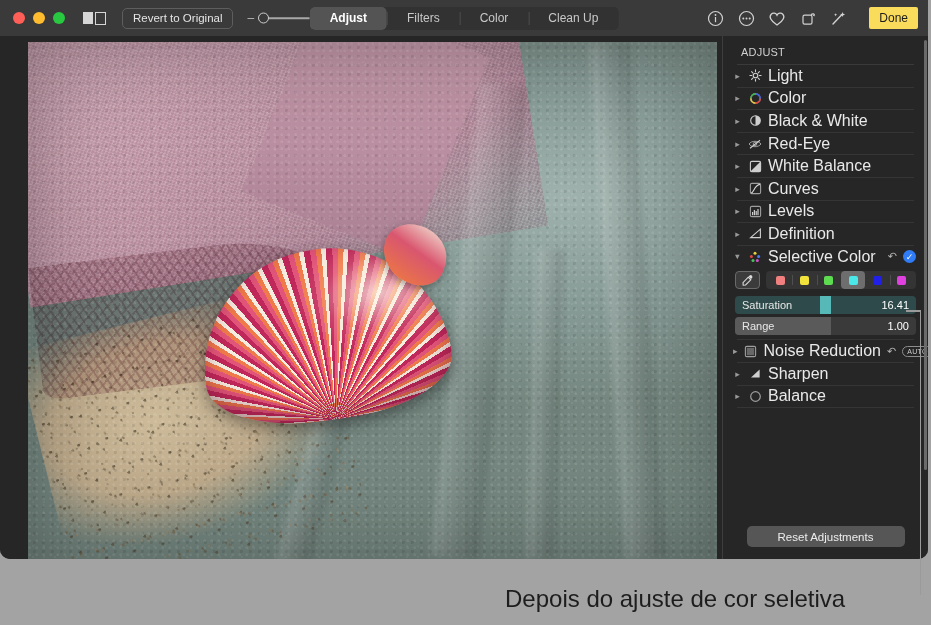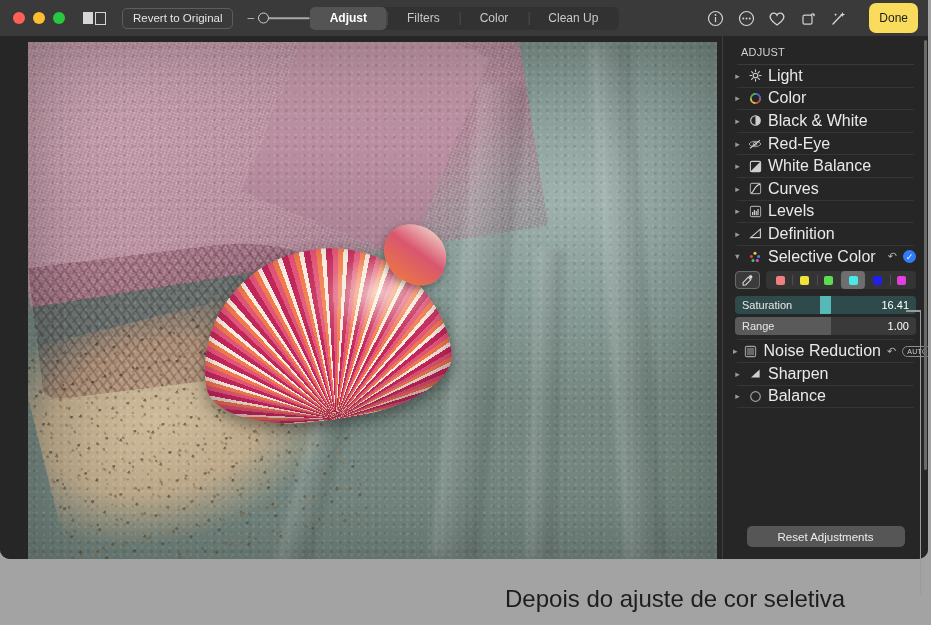--- a/index.html
+++ b/index.html
@@ -71,22 +71,22 @@
     width:1px; background:#4d4d4d;
   }
   .seg.active { background: #545454; color: #fff; font-weight: bold; border-radius: 5px; }
   .seg.active::before { display:none; }
 
   .right-icons {
     position: absolute; right: 10px; display: flex; align-items: center; gap: 13px;
   }
   .ticon { width: 18px; height: 18px; color: #d2d2d2; display:flex; align-items:center; justify-content:center; }
   .done-btn {
-    height: 30px; padding: 0 10px; background: #f9dc5c; color: #1c1c1c;
-    border-radius: 7px; font-size: 12px; display: flex; align-items: center; margin-left: 8px;
+    height: 22px; padding: 0 10px; background: #f9dc5c; color: #1c1c1c;
+    border-radius: 2px; font-size: 12px; display: flex; align-items: center; margin-left: 8px;
   }
 
   
   .canvas {
     position: absolute; left: 0; top: 36px; width: 722px; height: 523px;
     background: #262626; overflow: hidden;
   }
   .photo {
     position: absolute; left: 28px; top: 6px; width: 689px; height: 517px;
     overflow: hidden;

